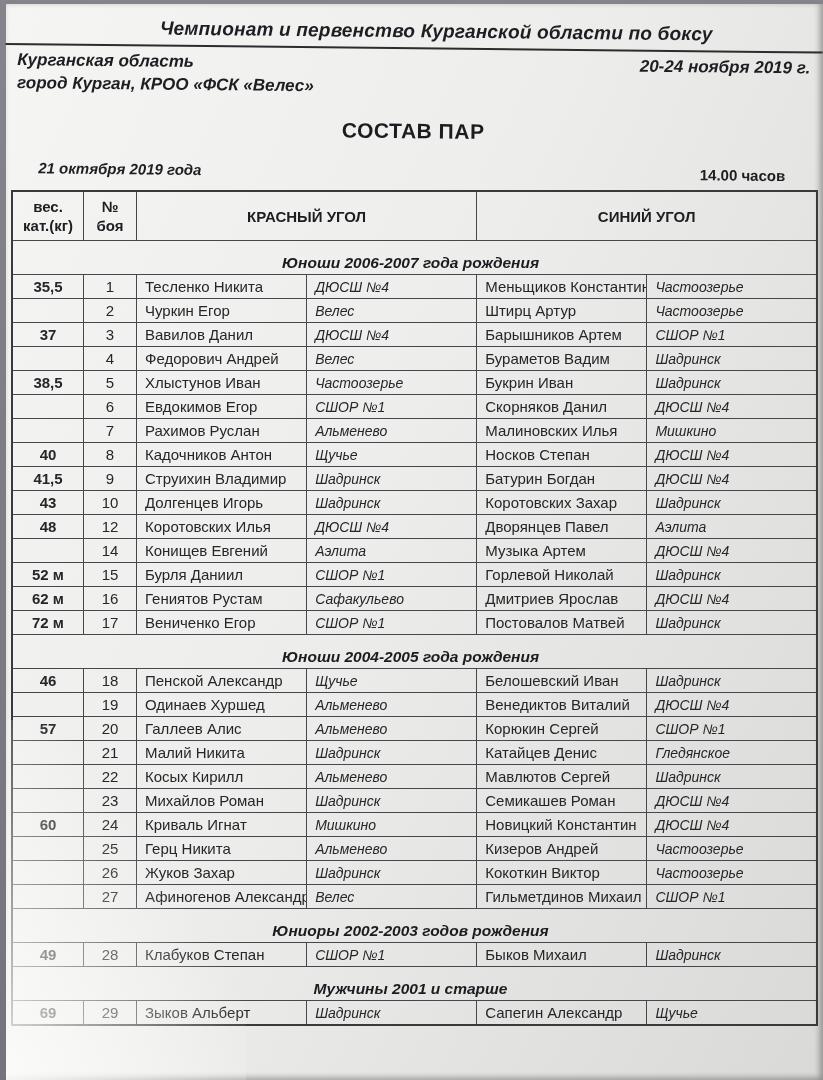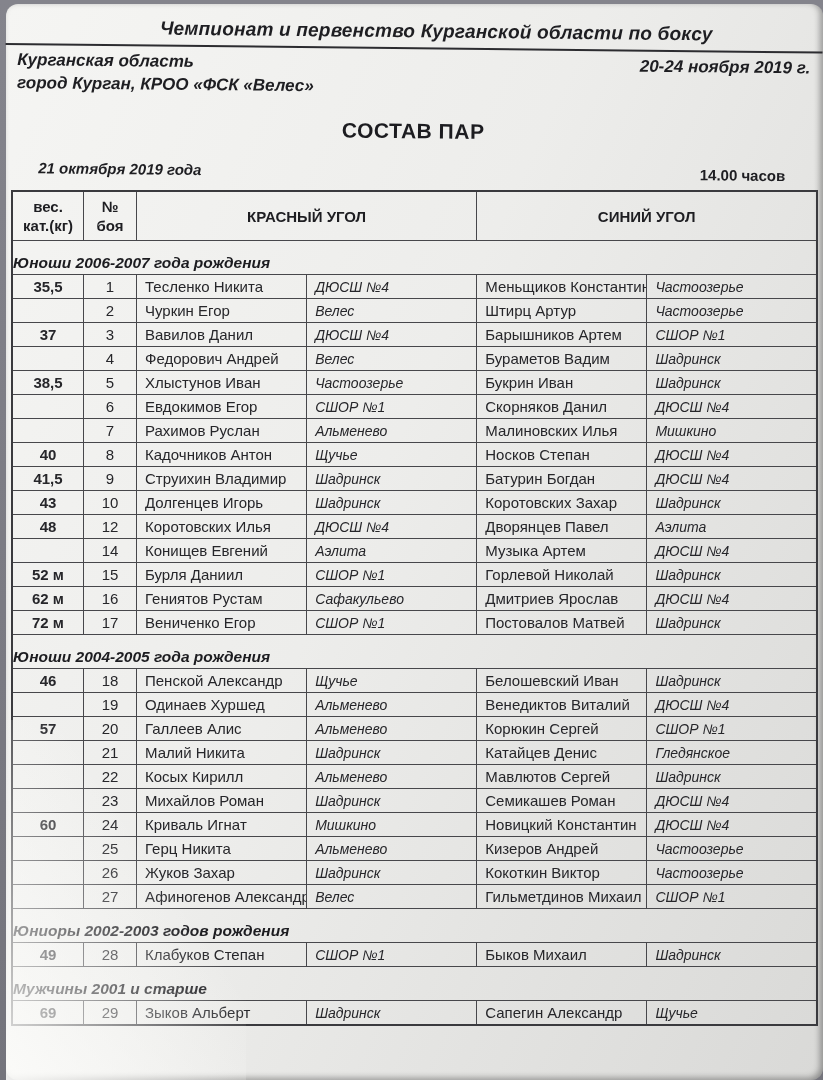--- a/index.html
+++ b/index.html
@@ -7,21 +7,20 @@
     width:823px;height:1080px;overflow:hidden;
     background:#7e7e86;
     font-family:"Liberation Sans", sans-serif;
     color:#26262a;
   }
   .photo{position:relative;width:823px;height:1080px;background:linear-gradient(180deg,#84848c,#74747c);}
   .paper{
     position:absolute;top:4px;left:6px;right:0;bottom:0;
     background:linear-gradient(115deg,#f5f5f3 0%,#ededeb 45%,#e3e3e1 72%,#d9d9d7 100%);
     box-shadow:-3px -2px 6px rgba(0,0,0,.35) inset;
-    border-radius:12px;
   }
   .paper::after{
     content:'';position:absolute;left:0;bottom:0;width:240px;height:360px;
     background:linear-gradient(to top right,rgba(252,252,250,.9) 0%,rgba(252,252,250,0) 62%);
     pointer-events:none;
   }
   .top-block{transform:rotate(.6deg);transform-origin:left top;}
   .title{
     text-align:center;font-size:19px;font-weight:bold;font-style:italic;
     padding:12px 26px 0 70px;letter-spacing:.2px;color:#1e1e22;
@@ -43,21 +42,21 @@
     text-align:center;font-weight:bold;white-space:pre-line;line-height:19px;
     padding:4px 2px;height:40px;color:#1e1e22;
   }
   td.w{width:66px;text-align:center;font-weight:bold;height:21px;}
   td.b{width:48px;text-align:center;height:21px;}
   td.rn{width:206px;padding:0 4px 0 8px;height:21px;}
   td.rc{width:131px;font-style:italic;font-size:14px;padding:0 2px 0 8px;height:21px;}
   td.bn{width:201px;padding:0 4px 0 8px;height:21px;}
   td.bc{width:131px;font-style:italic;font-size:14px;padding:0 2px 0 8px;height:21px;}
   tr.sec td{
-    text-align:left;font-weight:bold;font-style:italic;font-size:15.5px;
+    text-align:center;font-weight:bold;font-style:italic;font-size:15.5px;
     padding:13px 8px 2px 0;color:#1c1c20;white-space:nowrap;
   }
 </style>
 </head>
 <body>
 
 <div class="photo">
   <div class="paper">
 
     <div class="top-block">

